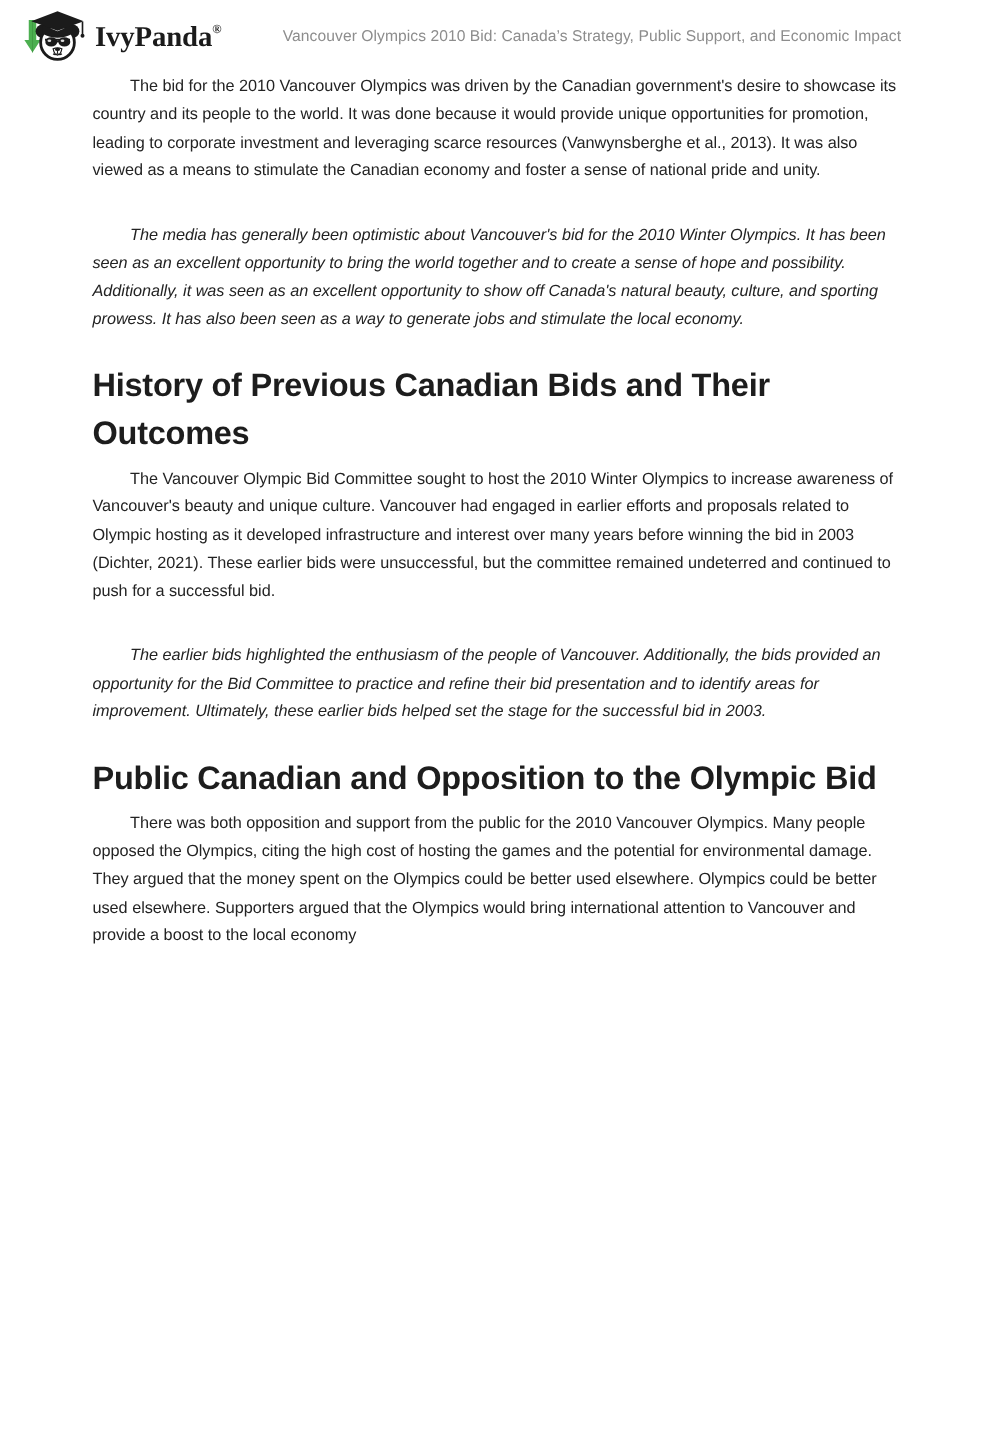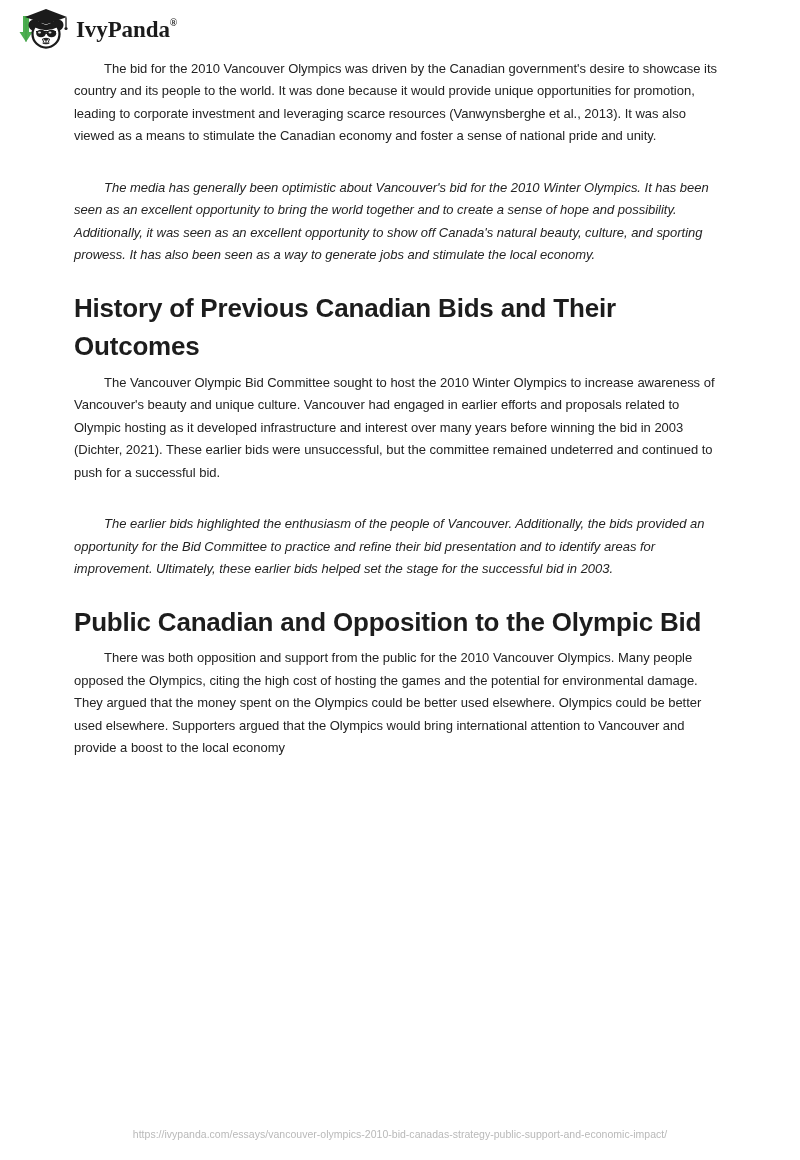--- a/index.html
+++ b/index.html
@@ -166,36 +166,34 @@
         <path d="M64 74 q4 3 7 0" stroke="#1b1b1b" stroke-width="1.8" fill="none"></path>
 
         <path d="M64 6 L106 22 L64 37 L22 22 Z" fill="#1b1b1b"></path>
         <path d="M40 28 L40 42 q24 13 48 0 L88 28 L64 38 Z" fill="#1b1b1b"></path>
         <path d="M104 23 L104 43" stroke="#1b1b1b" stroke-width="2.6"></path>
         <circle cx="104" cy="45" r="3.2" fill="#1b1b1b"></circle>
       </svg>
       <span class="brand-word"><span>IvyPanda</span><span class="reg">®</span></span>
     </div>
 
+    <div class="doc-title">Vancouver Olympics 2010 Bid: Canada’s Strategy, Public Support, and Economic Impact</div>
   </div>
 
   <div class="content">
 
     <p class="body-text">The bid for the 2010 Vancouver Olympics was driven by the Canadian government's desire to showcase its country and its people to the world. It was done because it would provide unique opportunities for promotion, leading to corporate investment and leveraging scarce resources (Vanwynsberghe et al., 2013). It was also viewed as a means to stimulate the Canadian economy and foster a sense of national pride and unity.</p>
     <p class="body-text">The media has generally been optimistic about Vancouver's bid for the 2010 Winter Olympics. It has been seen as an excellent opportunity to bring the world together and to create a sense of hope and possibility. Additionally, it was seen as an excellent opportunity to show off Canada's natural beauty, culture, and sporting prowess. It has also been seen as a way to generate jobs and stimulate the local economy.</p>
 
     <div class="heading-block">
       <h2 class="section-heading">History of Previous Canadian Bids and Their Outcomes</h2>
     </div>
     <p class="body-text">The Vancouver Olympic Bid Committee sought to host the 2010 Winter Olympics to increase awareness of Vancouver's beauty and unique culture. Vancouver had engaged in earlier efforts and proposals related to Olympic hosting as it developed infrastructure and interest over many years before winning the bid in 2003 (Dichter, 2021). These earlier bids were unsuccessful, but the committee remained undeterred and continued to push for a successful bid.</p>
     <p class="body-text">The earlier bids highlighted the enthusiasm of the people of Vancouver. Additionally, the bids provided an opportunity for the Bid Committee to practice and refine their bid presentation and to identify areas for improvement. Ultimately, these earlier bids helped set the stage for the successful bid in 2003.</p>
 
     <div class="heading-block">
       <h2 class="section-heading">Public Canadian and Opposition to the Olympic Bid</h2>
     </div>
     <p class="body-text">There was both opposition and support from the public for the 2010 Vancouver Olympics. Many people opposed the Olympics, citing the high cost of hosting the games and the potential for environmental damage. They argued that the money spent on the Olympics could be better used elsewhere. Olympics could be better used elsewhere. Supporters argued that the Olympics would bring international attention to Vancouver and provide a boost to the local economy</p>
   </div>
 
-  <div class="page-footer">
-    <span class="footer-url">https://ivypanda.com/essays/vancouver-olympics-2010-bid-canadas-strategy-public-support-and-economic-impact/</span>
-  </div>
 
 </div>
 
 </body></html>

